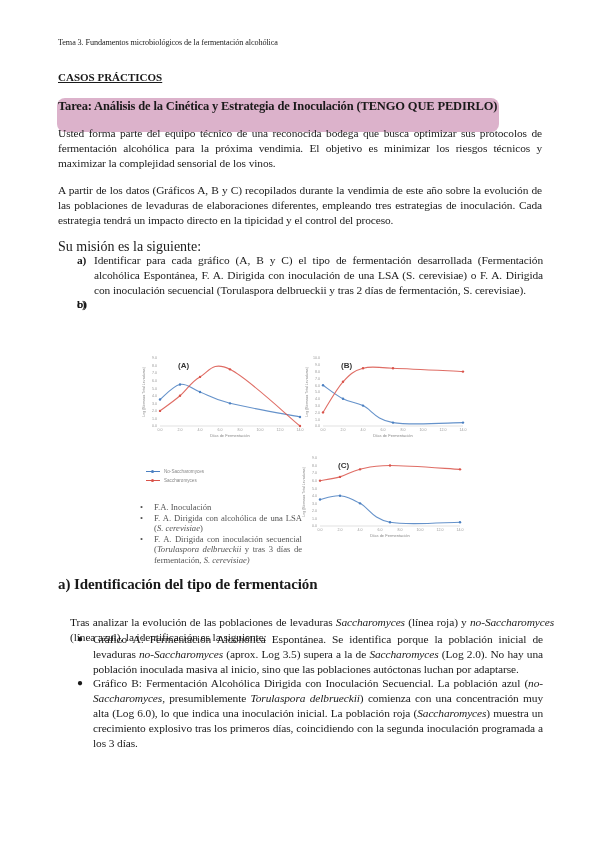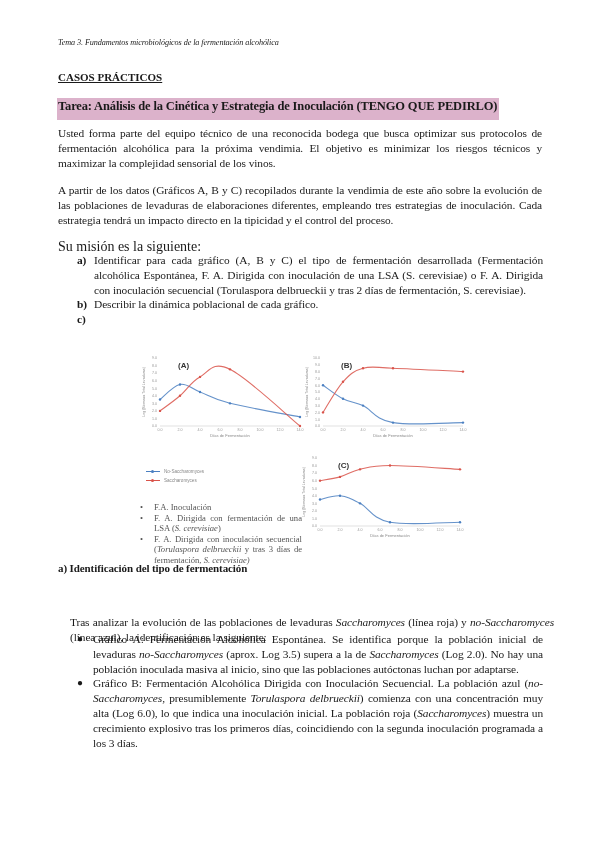--- a/index.html
+++ b/index.html
@@ -1,21 +1,21 @@
 <!DOCTYPE html>
 <html><head>
 <meta charset="utf-8">
 <style>
   html, body { margin: 0; padding: 0; background: #ffffff; }
   body { width: 600px; height: 848px; position: relative; overflow: hidden;
     font-family: "Liberation Serif", "DejaVu Serif", serif; color: #1a1a1a; }
   .page { position: absolute; left: 0; top: 0; width: 600px; height: 848px; }
-  .running-header { position: absolute; left: 58px; top: 38px; font-size: 8.2px; font-style: italic; color: #222; letter-spacing: -0.1px; }
+  .running-header { position: absolute; left: 58px; top: 38px; font-size: 8.2px; color: #222; letter-spacing: -0.1px; }
   .section-title { position: absolute; left: 58px; top: 71px; font-size: 11px; font-weight: bold; text-decoration: underline; }
-  .task-title { position: absolute; left: 57px; top: 98px; font-size: 12.5px; font-weight: bold; background: #dcb2cb; padding: 1px 2px 6px 1px; letter-spacing: -0.15px; }
+  .task-title { position: absolute; left: 57px; top: 98px; font-size: 12.5px; font-weight: bold; background: #dcb2cb; padding: 1px 2px 18px 1px; letter-spacing: -0.15px; border-radius: 8px; }
   .para { position: absolute; left: 58px; width: 484px; font-size: 11.4px; line-height: 15.2px; text-align: justify; letter-spacing: -0.1px; }
   .p1 { top: 126px; }
   .p2 { top: 183px; }
   .mission-intro { position: absolute; left: 58px; top: 239px; font-size: 14px; }
   .olist { position: absolute; left: 77px; top: 253px; width: 466px; margin: 0; padding: 0; list-style: none; font-size: 11.4px; line-height: 14.8px; }
   .olist li { position: relative; padding-left: 17px; text-align: justify; letter-spacing: -0.1px; }
   .olist li .marker { position: absolute; left: 0; top: 0; font-weight: bold; }
 
   .chart { position: absolute; }
   .chart svg { display: block; }
@@ -25,21 +25,21 @@
 
   .legend { position: absolute; left: 146px; top: 467px; font-family: "Liberation Sans", sans-serif; font-size: 4.6px; color: #888; }
   .legend-row { display: flex; align-items: center; height: 9px; }
   .legend-swatch { width: 14px; height: 1px; margin-right: 4px; position: relative; }
   .legend-swatch .dot { position: absolute; left: 5px; top: -1.5px; width: 3px; height: 3px; border-radius: 50%; }
 
   .blist { position: absolute; left: 140px; top: 502px; width: 162px; margin: 0; padding: 0; list-style: none; font-size: 8.6px; line-height: 10.6px; color: #555; }
   .blist li { position: relative; padding-left: 14px; text-align: justify; }
   .blist li .bullet { position: absolute; left: 0; top: 0; }
 
-  .subhead { position: absolute; left: 58px; top: 562px; font-size: 11px; font-weight: bold; letter-spacing: -0.1px; }
+  .subhead { position: absolute; left: 58px; top: 576px; font-size: 15px; font-weight: bold; letter-spacing: -0.1px; }
   .p3 { top: 603px; }
   .ulist { position: absolute; left: 77px; top: 632px; width: 466px; margin: 0; padding: 0; list-style: none; font-size: 11.4px; line-height: 14.8px; }
   .ulist li { position: relative; padding-left: 16px; text-align: justify; letter-spacing: -0.1px; }
   .ulist li .bullet { position: absolute; left: 0; top: 0; font-size: 10px; }
   i { }
 </style>
 </head>
 <body>
 
 <div class="page">
@@ -55,21 +55,20 @@
 
   <div class="mission-intro">Su misión es la siguiente:</div>
 
   <ol class="olist">
     <li>
       <span class="marker">a)</span>
       <span>Identificar para cada gráfico (A, B y C) el tipo de fermentación desarrollada (Fermentación alcohólica Espontánea, F. A. Dirigida con inoculación de una LSA (S. cerevisiae) o F. A. Dirigida con inoculación secuencial (Torulaspora delbrueckii y tras 2 días de fermentación, S. cerevisiae).</span>
     </li>
     <li>
       <span class="marker">b)</span>
-      <span>Describir la dinámica poblacional de cada gráfico.</span>
     </li>
     <li>
       <span class="marker">c)</span>
     </li>
   </ol>
 
   <div class="chart chart-a">
       <svg width="165" height="90" viewBox="0 0 165 90">
         <line x1="20" y1="74" x2="160" y2="74" stroke="#cccccc" stroke-width="0.6"></line>
         <text x="17" y="75.3" text-anchor="end" font-size="3.6" fill="#999" font-family="Liberation Sans, sans-serif">0.0</text>
@@ -195,21 +194,21 @@
     <div class="legend-row">
       <span class="legend-swatch" style="background:#d9534a">
           <span class="dot" style="background:#d9534a"></span>
         </span>
       <span>Saccharomyces</span>
     </div>
   </div>
 
   <ul class="blist">
     <li><span class="bullet">•</span><span class="rich"><span>F.A. Inoculación</span></span></li>
-    <li><span class="bullet">•</span><span class="rich"><span>F. A. Dirigida con fermentación de una LSA (</span><i>S. cerevisiae</i><span>)</span></span></li>
+    <li><span class="bullet">•</span><span class="rich"><span>F. A. Dirigida con alcohólica de una LSA (</span><i>S. cerevisiae</i><span>)</span></span></li>
     <li><span class="bullet">•</span><span class="rich"><span>F. A. Dirigida con inoculación secuencial (</span><i>Torulaspora delbrueckii</i><span> y tras 3 días de fermentación, </span><i>S. cerevisiae)</i></span></li>
   </ul>
 
   <div class="subhead">a) Identificación del tipo de fermentación</div>
 
   <p class="para p3" style="margin:12px"><span class="rich"><span>Tras analizar la evolución de las poblaciones de levaduras </span><i>Saccharomyces</i><span> (línea roja) y </span><i>no-Saccharomyces</i><span> (línea azul), la identificación es la siguiente:</span></span></p>
 
   <ul class="ulist">
     <li><span class="bullet">●</span><span class="rich"><span>Gráfico A: Fermentación Alcohólica Espontánea. Se identifica porque la población inicial de levaduras </span><i>no-Saccharomyces</i><span> (aprox. Log 3.5) supera a la de </span><i>Saccharomyces</i><span> (Log 2.0). No hay una población inoculada masiva al inicio, sino que las poblaciones autóctonas luchan por adaptarse.</span></span></li>
     <li><span class="bullet">●</span><span class="rich"><span>Gráfico B: Fermentación Alcohólica Dirigida con Inoculación Secuencial. La población azul (</span><i>no-Saccharomyces</i><span>, presumiblemente </span><i>Torulaspora delbrueckii</i><span>) comienza con una concentración muy alta (Log 6.0), lo que indica una inoculación inicial. La población roja (</span><i>Saccharomyces</i><span>) muestra un crecimiento explosivo tras los primeros días, coincidiendo con la segunda inoculación programada a los 3 días.</span></span></li>

